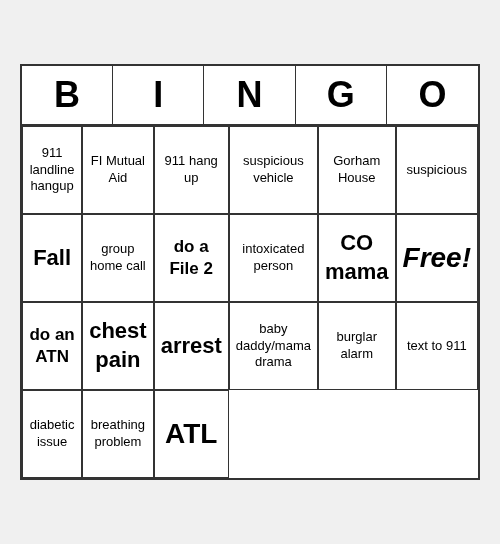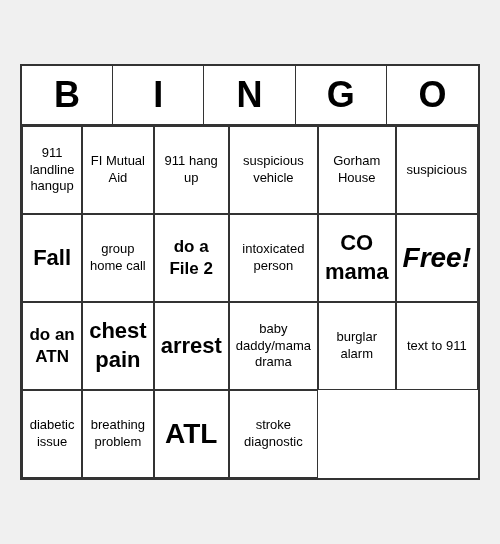--- a/index.html
+++ b/index.html
@@ -107,15 +107,14 @@
       <div class="bingo-cell free">Free!</div>
       <div class="bingo-cell medium-text">do an ATN</div>
       <div class="bingo-cell large-text">chest pain</div>
       <div class="bingo-cell large-text">arrest</div>
       <div class="bingo-cell">baby daddy/mama drama</div>
       <div class="bingo-cell">burglar alarm</div>
       <div class="bingo-cell">text to 911</div>
       <div class="bingo-cell">diabetic issue</div>
       <div class="bingo-cell">breathing problem</div>
       <div class="bingo-cell xlarge-text">ATL</div>
-      <div class="bingo-cell">stroke diagnostic</div>
     </div>
 </div>
 
 </body></html>

